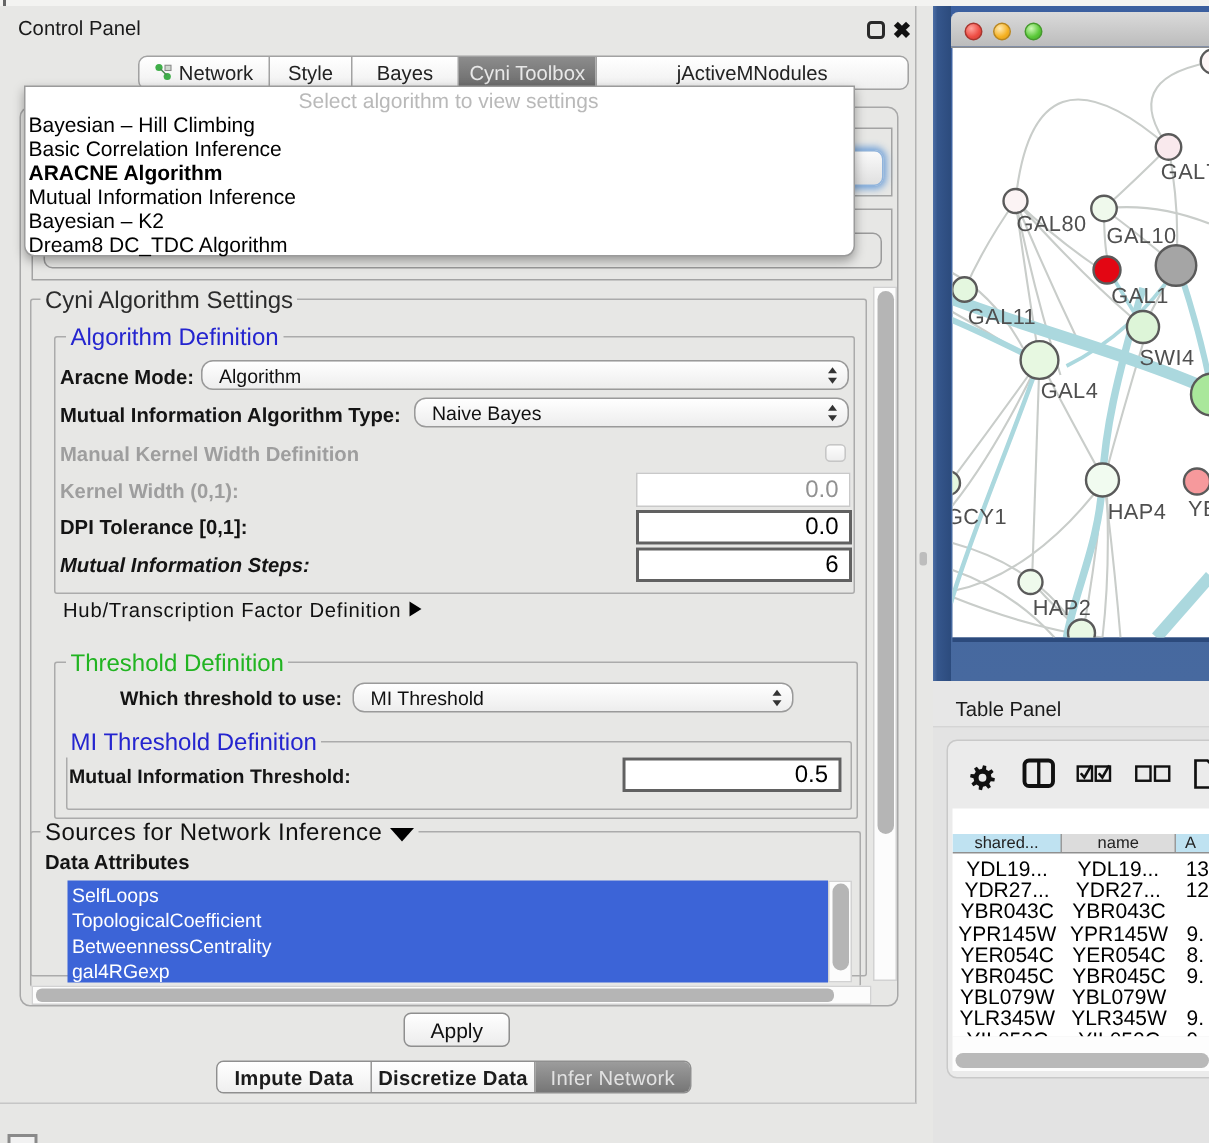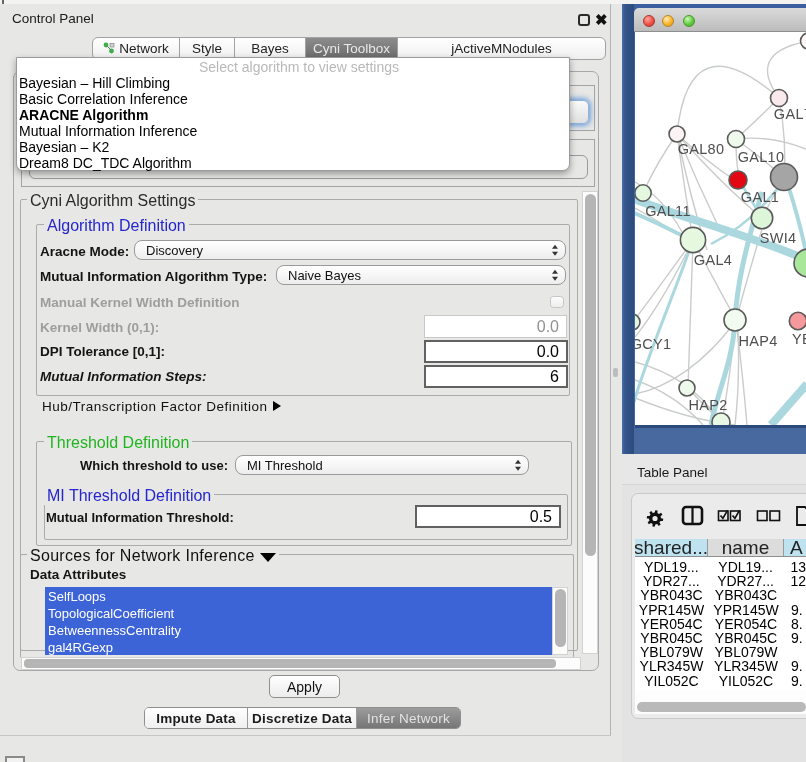--- a/index.html
+++ b/index.html
@@ -47,21 +47,21 @@
 <div class="thumb" style="left:584.5px;top:194px;width:11px;height:362px;"></div>
 
 <div class="grp" style="left:20px;top:199px;width:558px;height:452px;"></div>
 <div class="gttl" style="left:27px;top:192px;color:#2b2b2b;">Cyni Algorithm Settings</div>
 
 <div class="grp" style="left:36px;top:224px;width:534px;height:172px;"></div>
 <div class="gttl" style="left:44px;top:217px;color:#2525cf;">Algorithm Definition</div>
 
 <div class="lbl" style="left:40px;top:244px;">Aracne Mode:</div>
 <div class="combo" style="left:134px;top:240px;width:432px;height:20px;">
-    <span class="ctx">Discovery</span>
+    <span class="ctx">Algorithm</span>
     <span class="arr">
       <span class="u"></span>
       <span class="d"></span>
     </span>
   </div>
 
 <div class="lbl" style="left:40px;top:269px;">Mutual Information Algorithm Type:</div>
 <div class="combo" style="left:276px;top:265px;width:290px;height:20px;">
     <span class="ctx">Naive Bayes</span>
     <span class="arr">
@@ -254,21 +254,21 @@
     <rect x="90.5" y="7" width="9.5" height="9.5"></rect>
     <path d="M 80.5,11.5 l 2.4,2.8 4.6,-8" stroke-width="1.7"></path>
     <path d="M 92.5,11.5 l 2.4,2.8 4.6,-8" stroke-width="1.7"></path>
     <rect x="117.5" y="7" width="9.5" height="9.5"></rect>
     <rect x="130" y="7" width="9.5" height="9.5"></rect>
   </g>
   <path d="M 157,3 h 8 l 4,4 v 14 h -12 z" fill="none" stroke="#111" stroke-width="1.8"></path>
 </svg>
 
 <div class="abs" style="left:635px;top:539px;width:171px;height:152px;overflow:hidden;background:#fff;">
-  <div style="display:flex;height:18px;font-size:19px;color:#222;border-bottom:1px solid #8f8f8f;">
+  <div style="display:flex;height:30px;font-size:11px;color:#222;border-bottom:1px solid #8f8f8f;align-items:flex-end;">
     <div style="width:73px;background:#bfe2f1;border-right:1px solid #9a9a9a;display:flex;align-items:center;justify-content:center;">shared...</div>
     <div style="width:76px;background:#dcdcdc;border-right:1px solid #9a9a9a;display:flex;align-items:center;justify-content:center;">name</div>
     <div style="flex:1;background:#bfe2f1;display:flex;align-items:center;padding-left:6px;overflow:hidden;">A</div>
   </div>
   <div style="font-size:14px;color:#000;padding-top:3px;">
     <div style="display:flex;height:14.2px;align-items:center;">
         <div style="width:73px;text-align:center;">YDL19...</div>
         <div style="width:76px;text-align:center;">YDL19...</div>
         <div style="padding-left:7px;">13</div>
       </div>

